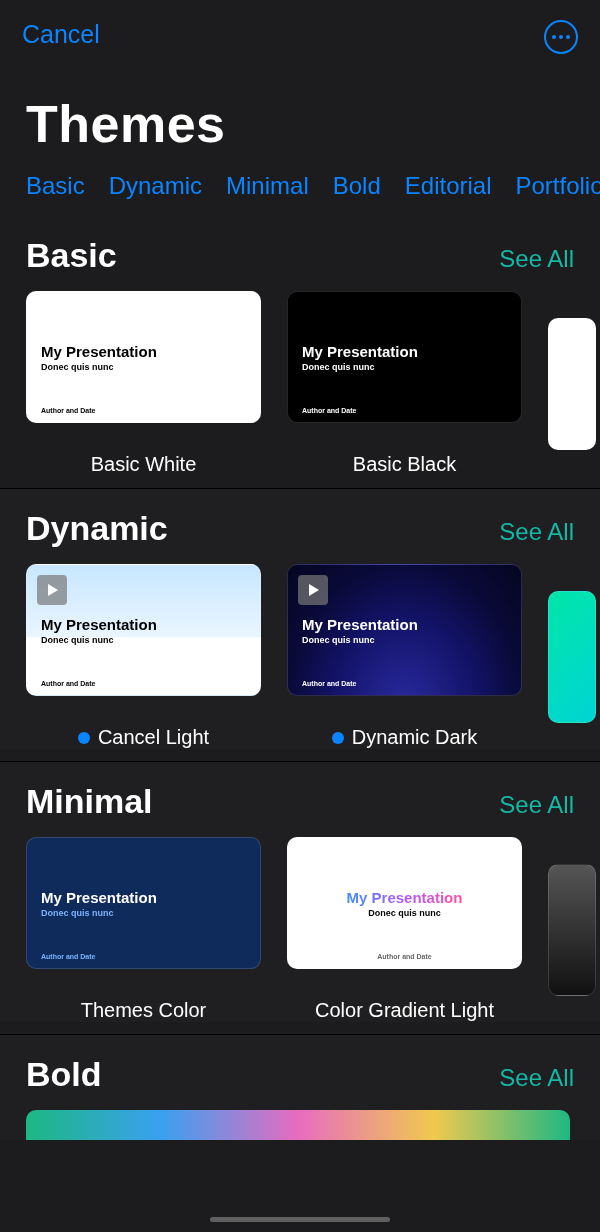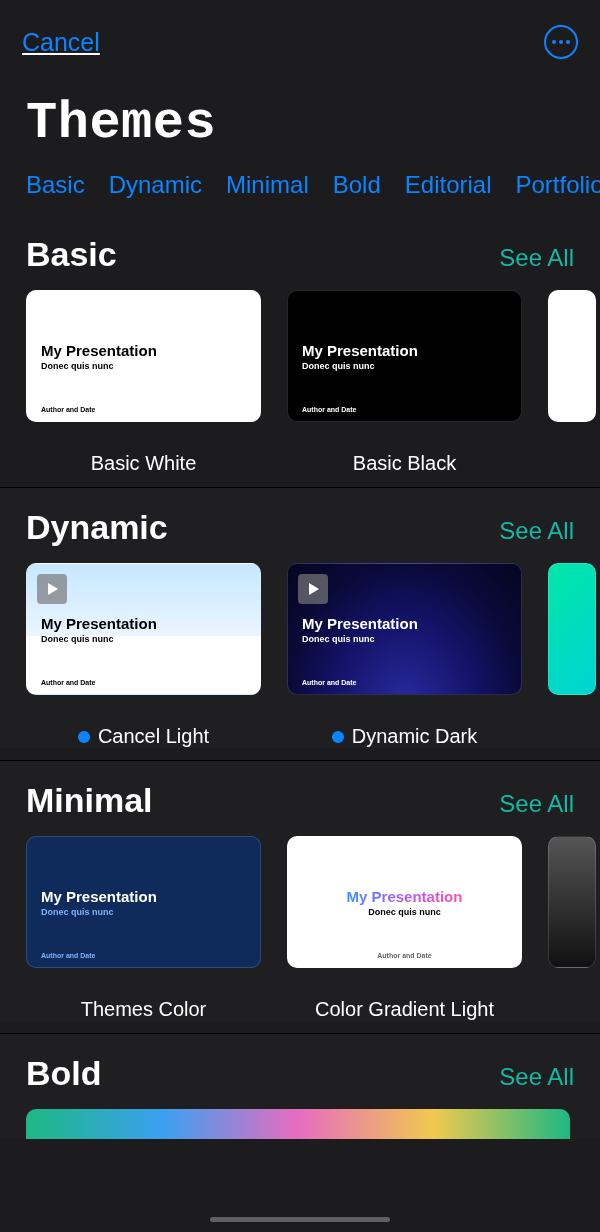--- a/index.html
+++ b/index.html
@@ -1,31 +1,31 @@
 <!DOCTYPE html>
 <html><head>
   <meta charset="utf-8">
   <style>
     * { margin: 0; padding: 0; box-sizing: border-box; }
     html, body { width: 600px; height: 1232px; background: #1c1c1e; color: #fff; font-family: -apple-system, "SF Pro Display", "Helvetica Neue", Arial, sans-serif; overflow: hidden; }
     .root { padding: 20px 0 0 0; }
-    .topbar { display: flex; align-items: center; padding: 0 22px; height: 44px; text-decoration: underline; }
+    .topbar { display: flex; align-items: flex-start; padding: 0 22px; height: 44px; }
     .cancel { color: #0a84ff; font-size: 25px; font-weight: 400; cursor: pointer; }
     .spacer { flex: 1; }
     .more-btn { width: 34px; height: 34px; border: 2px solid #0a84ff; border-radius: 50%; display: flex; align-items: center; justify-content: center; cursor: pointer; }
     .more-btn svg { display: block; }
-    .title { font-size: 52px; font-weight: 700; padding: 30px 26px 10px; letter-spacing: 0.5px; font-family: Liberation Mono, monospace; }
+    .title { font-size: 52px; font-weight: 700; padding: 30px 26px 10px; letter-spacing: 0.5px; }
     .tabs { display: flex; gap: 24px; padding: 8px 26px 18px; font-size: 24px; font-weight: 400; color: #0a84ff; overflow: hidden; white-space: nowrap; }
     .tab { cursor: pointer; }
     .section { padding-top: 18px; }
     .section + .section { background: #1f1f21; border-top: 1px solid #000; margin-top: 12px; padding-top: 20px; }
     .section-header { display: flex; align-items: baseline; justify-content: space-between; padding: 0 26px 16px; }
     .section-title { font-size: 34px; font-weight: 700; }
     .see-all { color: #14b8a6; font-size: 24px; cursor: pointer; }
-    .row { display: flex; gap: 26px; padding: 0 0 0 26px; overflow: hidden; }
+    .row { display: flex; gap: 26px; padding: 0 0 0 26px; overflow: hidden; align-items: center; }
     .card { width: 235px; flex: 0 0 235px; }
     .card.peek { width: 48px; flex: 0 0 48px; }
     .thumb { width: 100%; height: 132px; border-radius: 10px; border: 1px solid rgba(255,255,255,0.15); position: relative; display: flex; flex-direction: column; justify-content: center; padding: 0 14px 0 14px; overflow: hidden; }
     .thumb .t-title { font-size: 15px; font-weight: 700; }
     .thumb .t-sub { font-size: 9px; margin-top: 2px; font-weight: 600; }
     .thumb .t-foot { position: absolute; bottom: 8px; left: 14px; font-size: 7px; font-weight: 600; }
     .thumb .play { position: absolute; top: 10px; left: 10px; width: 30px; height: 30px; background: rgba(120,120,120,0.7); border-radius: 4px; display: flex; align-items: center; justify-content: center; }
     .thumb .play svg { display: block; }
     .caption { text-align: center; font-size: 20px; color: #fff; margin-top: 30px; display: flex; align-items: center; justify-content: center; gap: 8px; }
     .dot { width: 12px; height: 12px; border-radius: 50%; background: #0a84ff; display: inline-block; }

